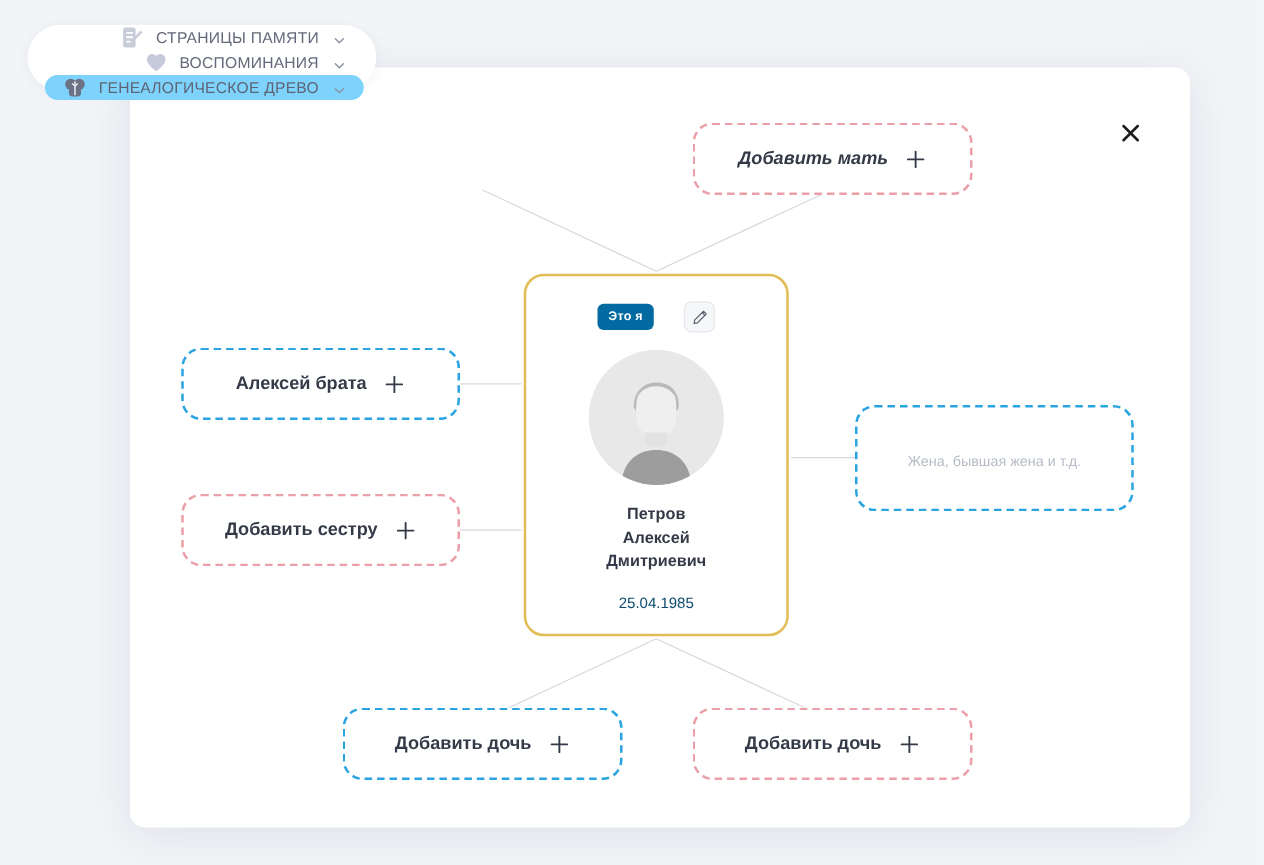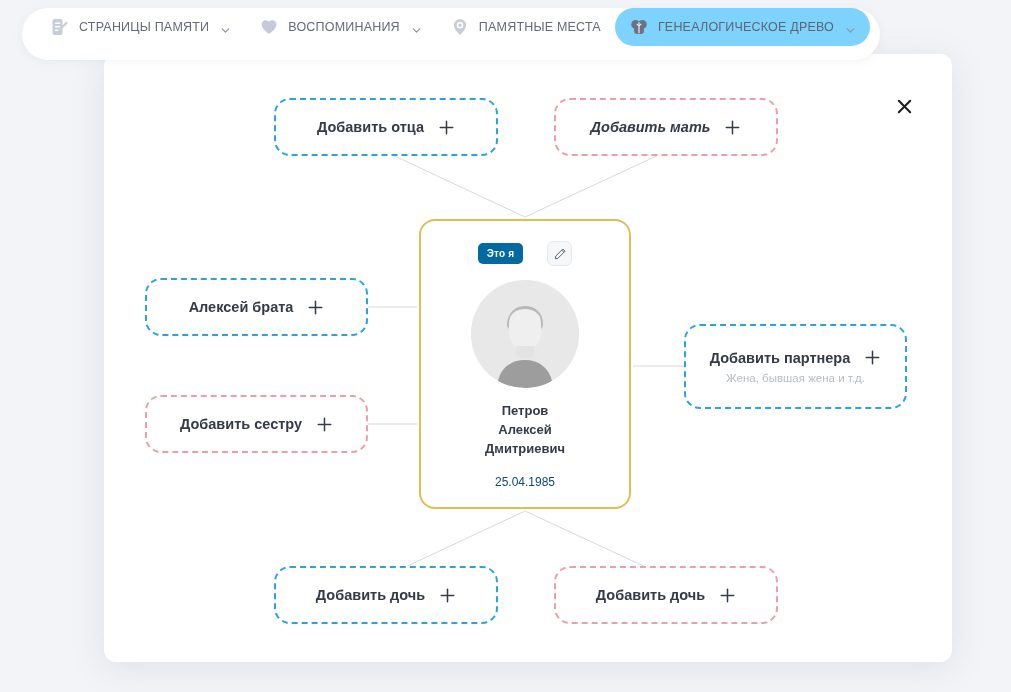--- a/index.html
+++ b/index.html
@@ -10,29 +10,30 @@
     background: #f2f4f7;
     font-family: "Liberation Sans", sans-serif;
     overflow: hidden;
     position: relative;
   }
 
   
   .topbar {
     position: absolute;
     left: 22px;
-    top: 8px;
+    top: 20px;
     height: 52px;
     background: #ffffff;
     border-radius: 26px;
     display: flex;
-    align-items: flex-start;
+    align-items: flex-end;
     padding: 0 10px 0 14px;
     box-shadow: 0 2px 10px rgba(140,150,170,0.10);
     z-index: 1;
+    flex-direction: column;
   }
   .nav-item {
     display: flex;
     align-items: center;
     gap: 9px;
     height: 38px;
     padding: 0 14px;
     border-radius: 19px;
     cursor: pointer;
     white-space: nowrap;
@@ -198,29 +199,20 @@
       </svg>
     </span>
     <span class="nav-label">ВОСПОМИНАНИЯ</span>
     <span class="chev">
       <svg viewBox="0 0 12 12" width="11" height="11">
         <path d="M2.5 4.3 L6 7.8 L9.5 4.3" stroke="#8d93a5" stroke-width="1.3" fill="none" stroke-linecap="round" stroke-linejoin="round"></path>
       </svg>
     </span>
   </div>
 
-  <div class="nav-item">
-    <span class="nav-icon">
-      <svg viewBox="0 0 20 20" width="20" height="20">
-        <path d="M10 2.2 C6.6 2.2 3.9 4.9 3.9 8.3 C3.9 12.7 10 18 10 18 C10 18 16.1 12.7 16.1 8.3 C16.1 4.9 13.4 2.2 10 2.2 Z" fill="#c9cdda"></path>
-        <circle cx="10" cy="8.2" r="2.5" fill="none" stroke="#ffffff" stroke-width="1.5"></circle>
-      </svg>
-    </span>
-    <span class="nav-label">ПАМЯТНЫЕ МЕСТА</span>
-  </div>
 
   <div class="nav-item active">
     <span class="nav-icon">
       <svg viewBox="0 0 20 20" width="20" height="20">
         <circle cx="6.6" cy="7.4" r="4.4" fill="#6b7285"></circle>
         <circle cx="13.4" cy="7.4" r="4.4" fill="#6b7285"></circle>
         <rect x="5.1" y="9.5" width="9.8" height="7.6" rx="3" fill="#6b7285"></rect>
         <path d="M10 5.2 L10 16.2" stroke="#eceef4" stroke-width="1.2"></path>
         <path d="M10 8.8 L7.7 6.8 M10 8.8 L12.3 6.8" stroke="#eceef4" stroke-width="1.1" fill="none"></path>
       </svg>
@@ -254,30 +246,20 @@
         <line x1="313" y1="253" x2="264" y2="253"></line>
         <line x1="313" y1="370" x2="264" y2="370"></line>
 
         <line x1="529" y1="312" x2="580" y2="312"></line>
 
         <line x1="421" y1="457" x2="282" y2="522"></line>
         <line x1="421" y1="457" x2="561" y2="522"></line>
       </g>
     </svg>
 
-    <div class="add-node blue" style="left:170px; top:44px; width:224px; height:58px;">
-      <div class="add-row">
-        <span class="add-title">Добавить отца</span>
-        <span class="plus">
-          <svg viewBox="0 0 18 18" width="17" height="17">
-            <path d="M9 2.4 L9 15.6 M2.4 9 L15.6 9" stroke="#343a47" stroke-width="1.6" stroke-linecap="round"></path>
-          </svg>
-        </span>
-      </div>
-    </div>
 
     <div class="add-node pink" style="left:450px; top:44px; width:224px; height:58px;font-style:italic;">
       <div class="add-row">
         <span class="add-title">Добавить мать</span>
         <span class="plus">
           <svg viewBox="0 0 18 18" width="17" height="17">
             <path d="M9 2.4 L9 15.6 M2.4 9 L15.6 9" stroke="#343a47" stroke-width="1.6" stroke-linecap="round"></path>
           </svg>
         </span>
       </div>
@@ -299,28 +281,20 @@
         <span class="add-title">Добавить сестру</span>
         <span class="plus">
           <svg viewBox="0 0 18 18" width="17" height="17">
             <path d="M9 2.4 L9 15.6 M2.4 9 L15.6 9" stroke="#343a47" stroke-width="1.6" stroke-linecap="round"></path>
           </svg>
         </span>
       </div>
     </div>
 
     <div class="add-node blue" style="left:580px; top:270px; width:223px; height:85px;">
-      <div class="add-row">
-        <span class="add-title">Добавить партнера</span>
-        <span class="plus">
-          <svg viewBox="0 0 18 18" width="17" height="17">
-            <path d="M9 2.4 L9 15.6 M2.4 9 L15.6 9" stroke="#343a47" stroke-width="1.6" stroke-linecap="round"></path>
-          </svg>
-        </span>
-      </div>
       <div class="add-sub">Жена, бывшая жена и т.д.</div>
     </div>
 
     <div class="add-node blue" style="left:170px; top:512px; width:224px; height:58px;">
       <div class="add-row">
         <span class="add-title">Добавить дочь</span>
         <span class="plus">
           <svg viewBox="0 0 18 18" width="17" height="17">
             <path d="M9 2.4 L9 15.6 M2.4 9 L15.6 9" stroke="#343a47" stroke-width="1.6" stroke-linecap="round"></path>
           </svg>

